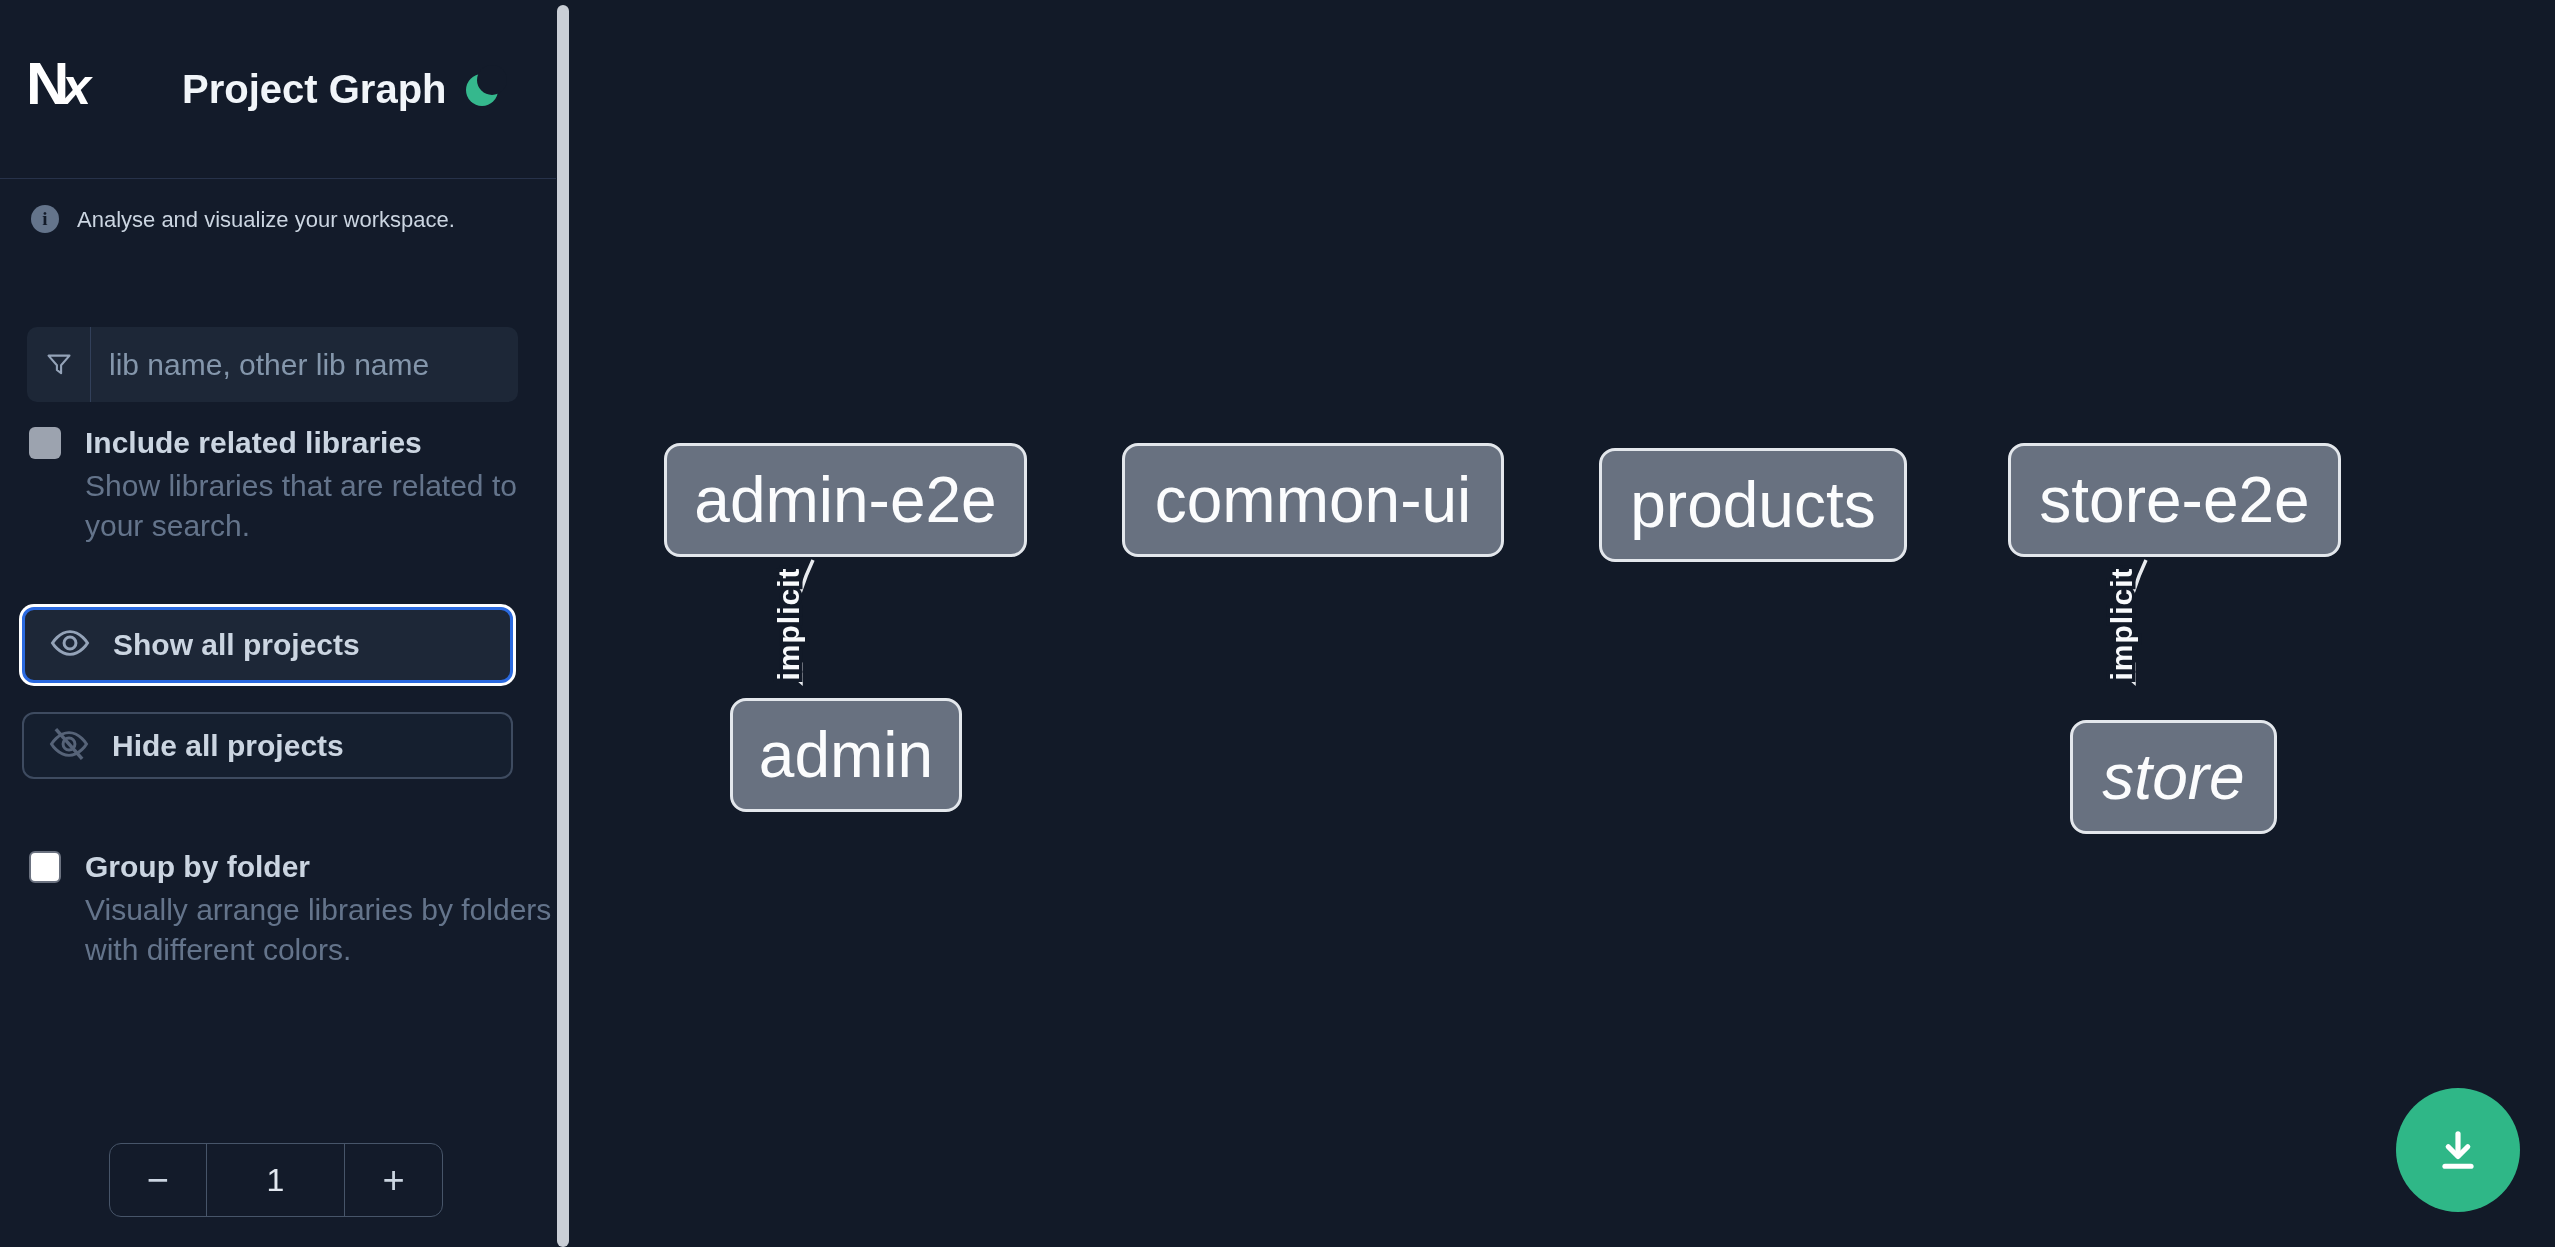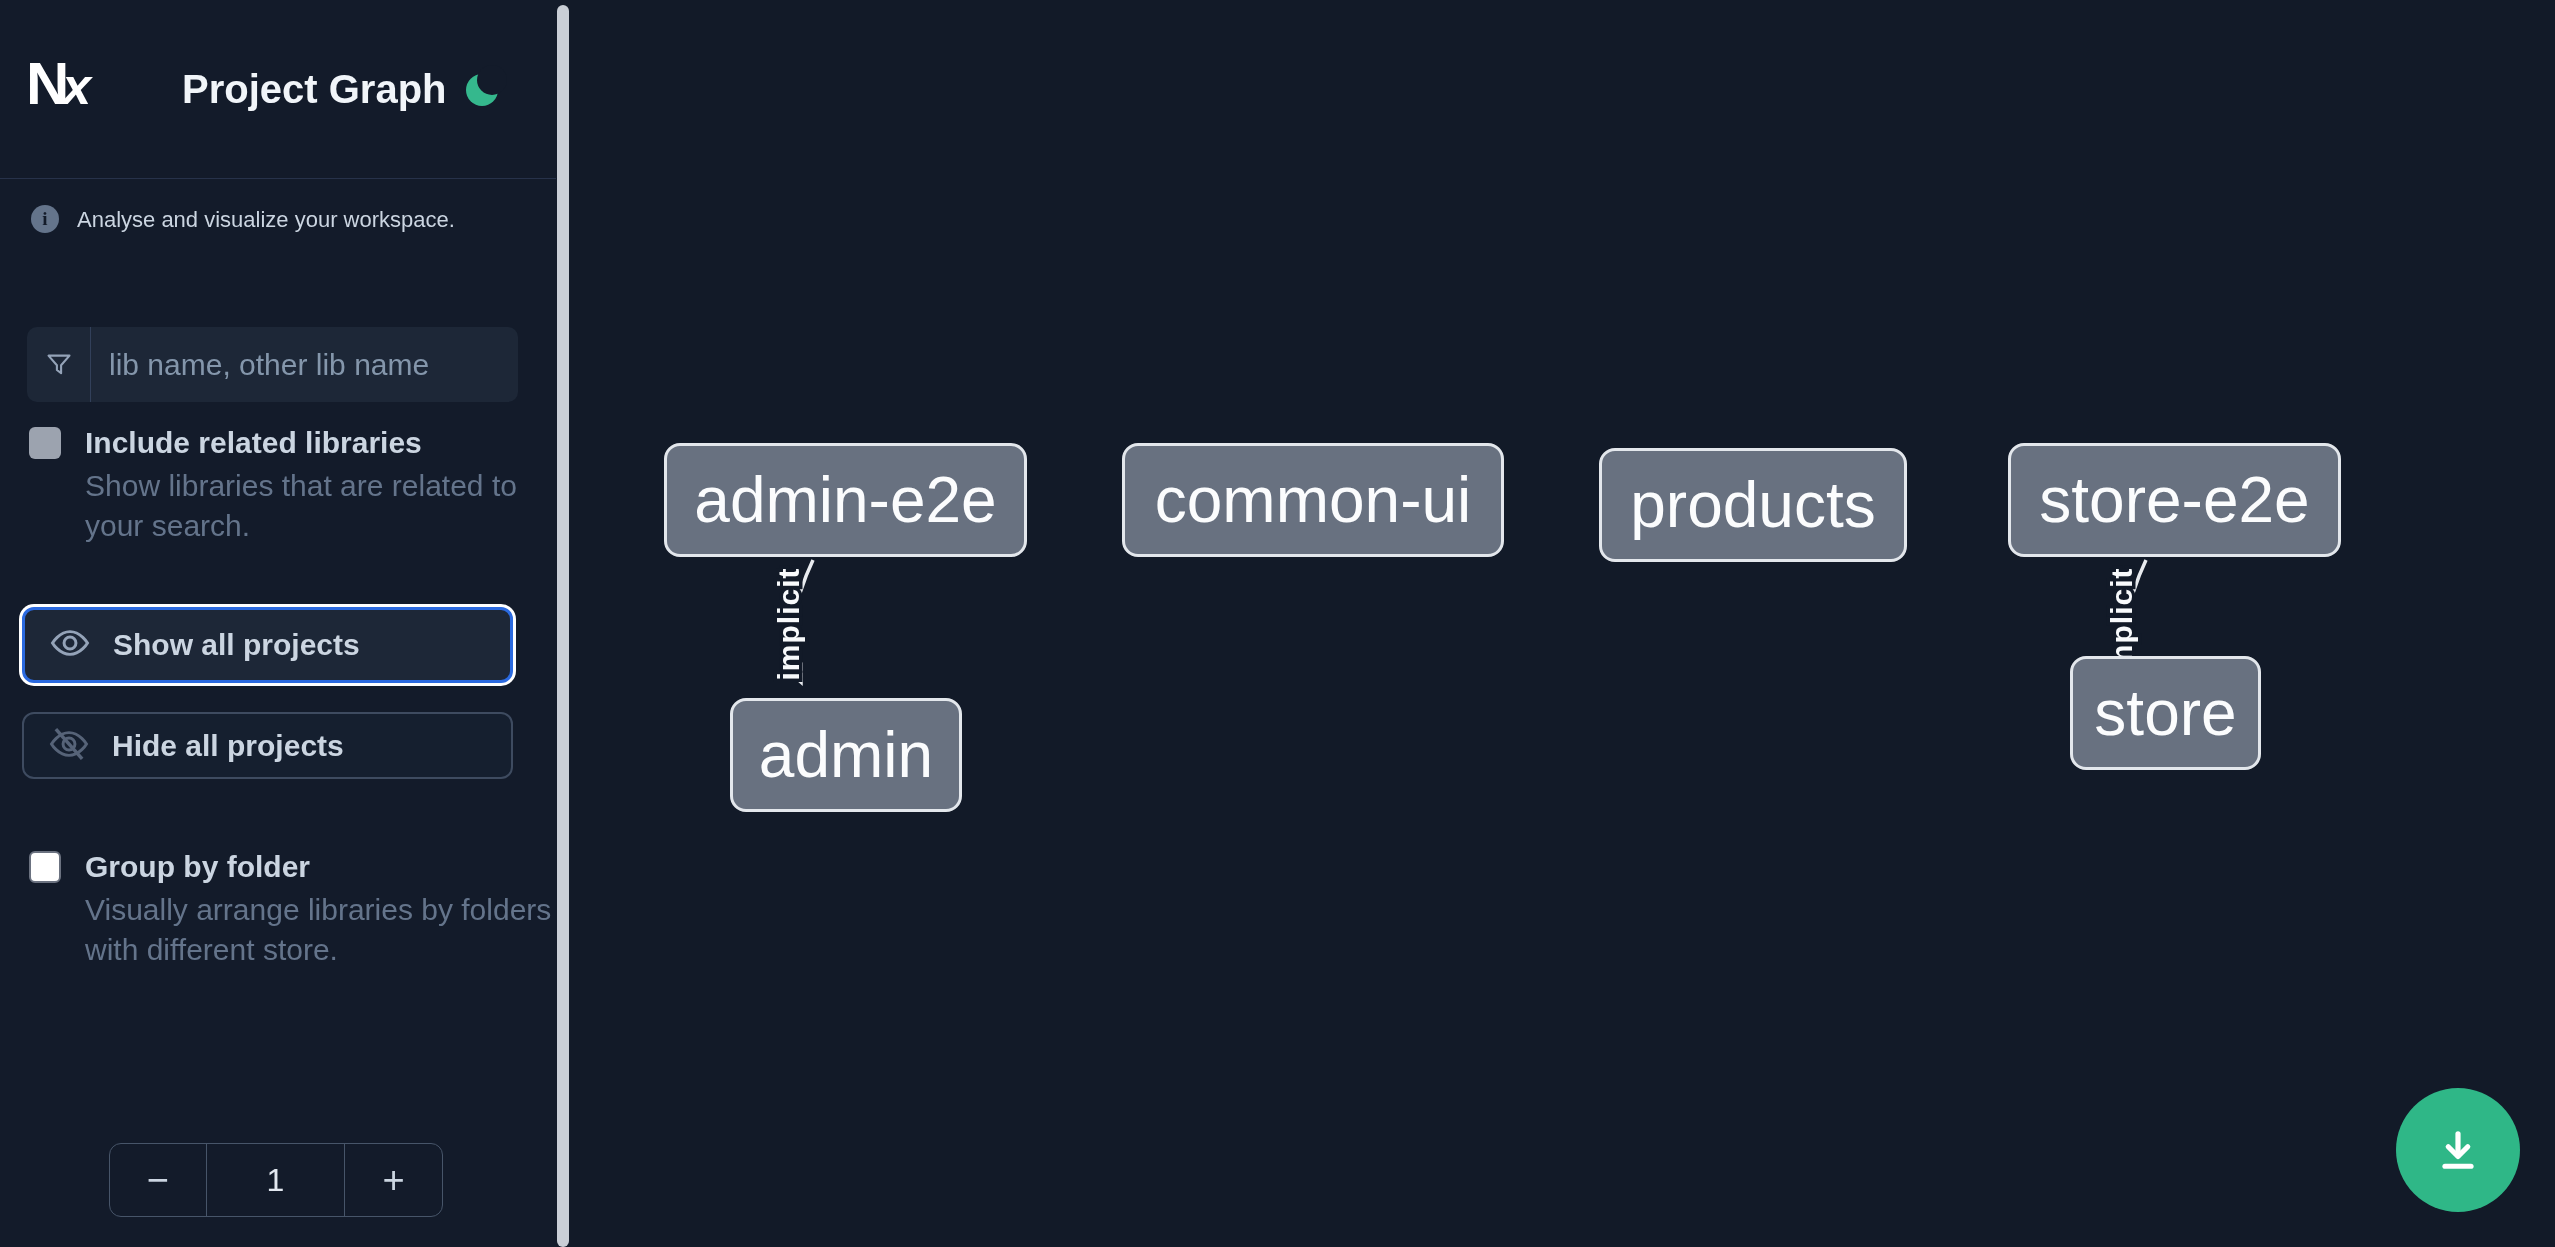--- a/index.html
+++ b/index.html
@@ -130,21 +130,21 @@
             <path d="M4.5 3.5l15 17" stroke-width="2"></path>
           </svg>
       </span>
       <span class="btn-label">Hide all projects</span>
     </div>
 
     <div class="option" style="top:849px">
       <span class="cb cb-plain"></span>
       <div>
         <div class="opt-label">Group by folder</div>
-        <div class="opt-desc">Visually arrange libraries by folders with different store.</div>
+        <div class="opt-desc">Visually arrange libraries by folders with different colors.</div>
       </div>
     </div>
 
 
     <div class="stepper">
       <div class="step-cell step-dec">−</div>
       <div class="step-cell step-val">1</div>
       <div class="step-cell step-inc">+</div>
     </div>
 
@@ -164,21 +164,21 @@
         <text x="221" y="624" transform="rotate(-90 221 624)" class="gedge-label">implicit</text>
         <path d="M 1576 560 C 1558 598, 1547 644, 1564 682" class="gedge" marker-end="url(#arrowhead)"></path>
         <text x="1554" y="624" transform="rotate(-90 1554 624)" class="gedge-label">implicit</text>
       </svg>
     <div id="nodes-layer">
         <div class="gnode" style="left: 94px; top: 443px; width: 363px; height: 114px;">admin-e2e</div>
         <div class="gnode" style="left: 552px; top: 443px; width: 382px; height: 114px;">common-ui</div>
         <div class="gnode" style="left: 1029px; top: 448px; width: 308px; height: 114px;">products</div>
         <div class="gnode" style="left: 1438px; top: 443px; width: 333px; height: 114px;">store-e2e</div>
         <div class="gnode" style="left: 160px; top: 698px; width: 232px; height: 114px;">admin</div>
-        <div class="gnode" style="left: 1500px; top: 656px; width: 191px; height: 114px;">store</div>
+        <div class="gnode" style="left: 1500px; top: 720px; width: 207px; height: 114px; font-style: italic;">store</div>
       </div>
     <button class="fab">
       <svg width="52" height="52" viewBox="0 0 24 24" fill="none" stroke="#ffffff" stroke-width="2.4" stroke-linecap="round" stroke-linejoin="round">
         <path d="M12 4.5v10"></path>
           <path d="M7.5 10.5l4.5 4.5 4.5-4.5"></path>
           <path d="M6 19.5h12"></path>
       </svg>
     </button>
   </main>
 </div>

